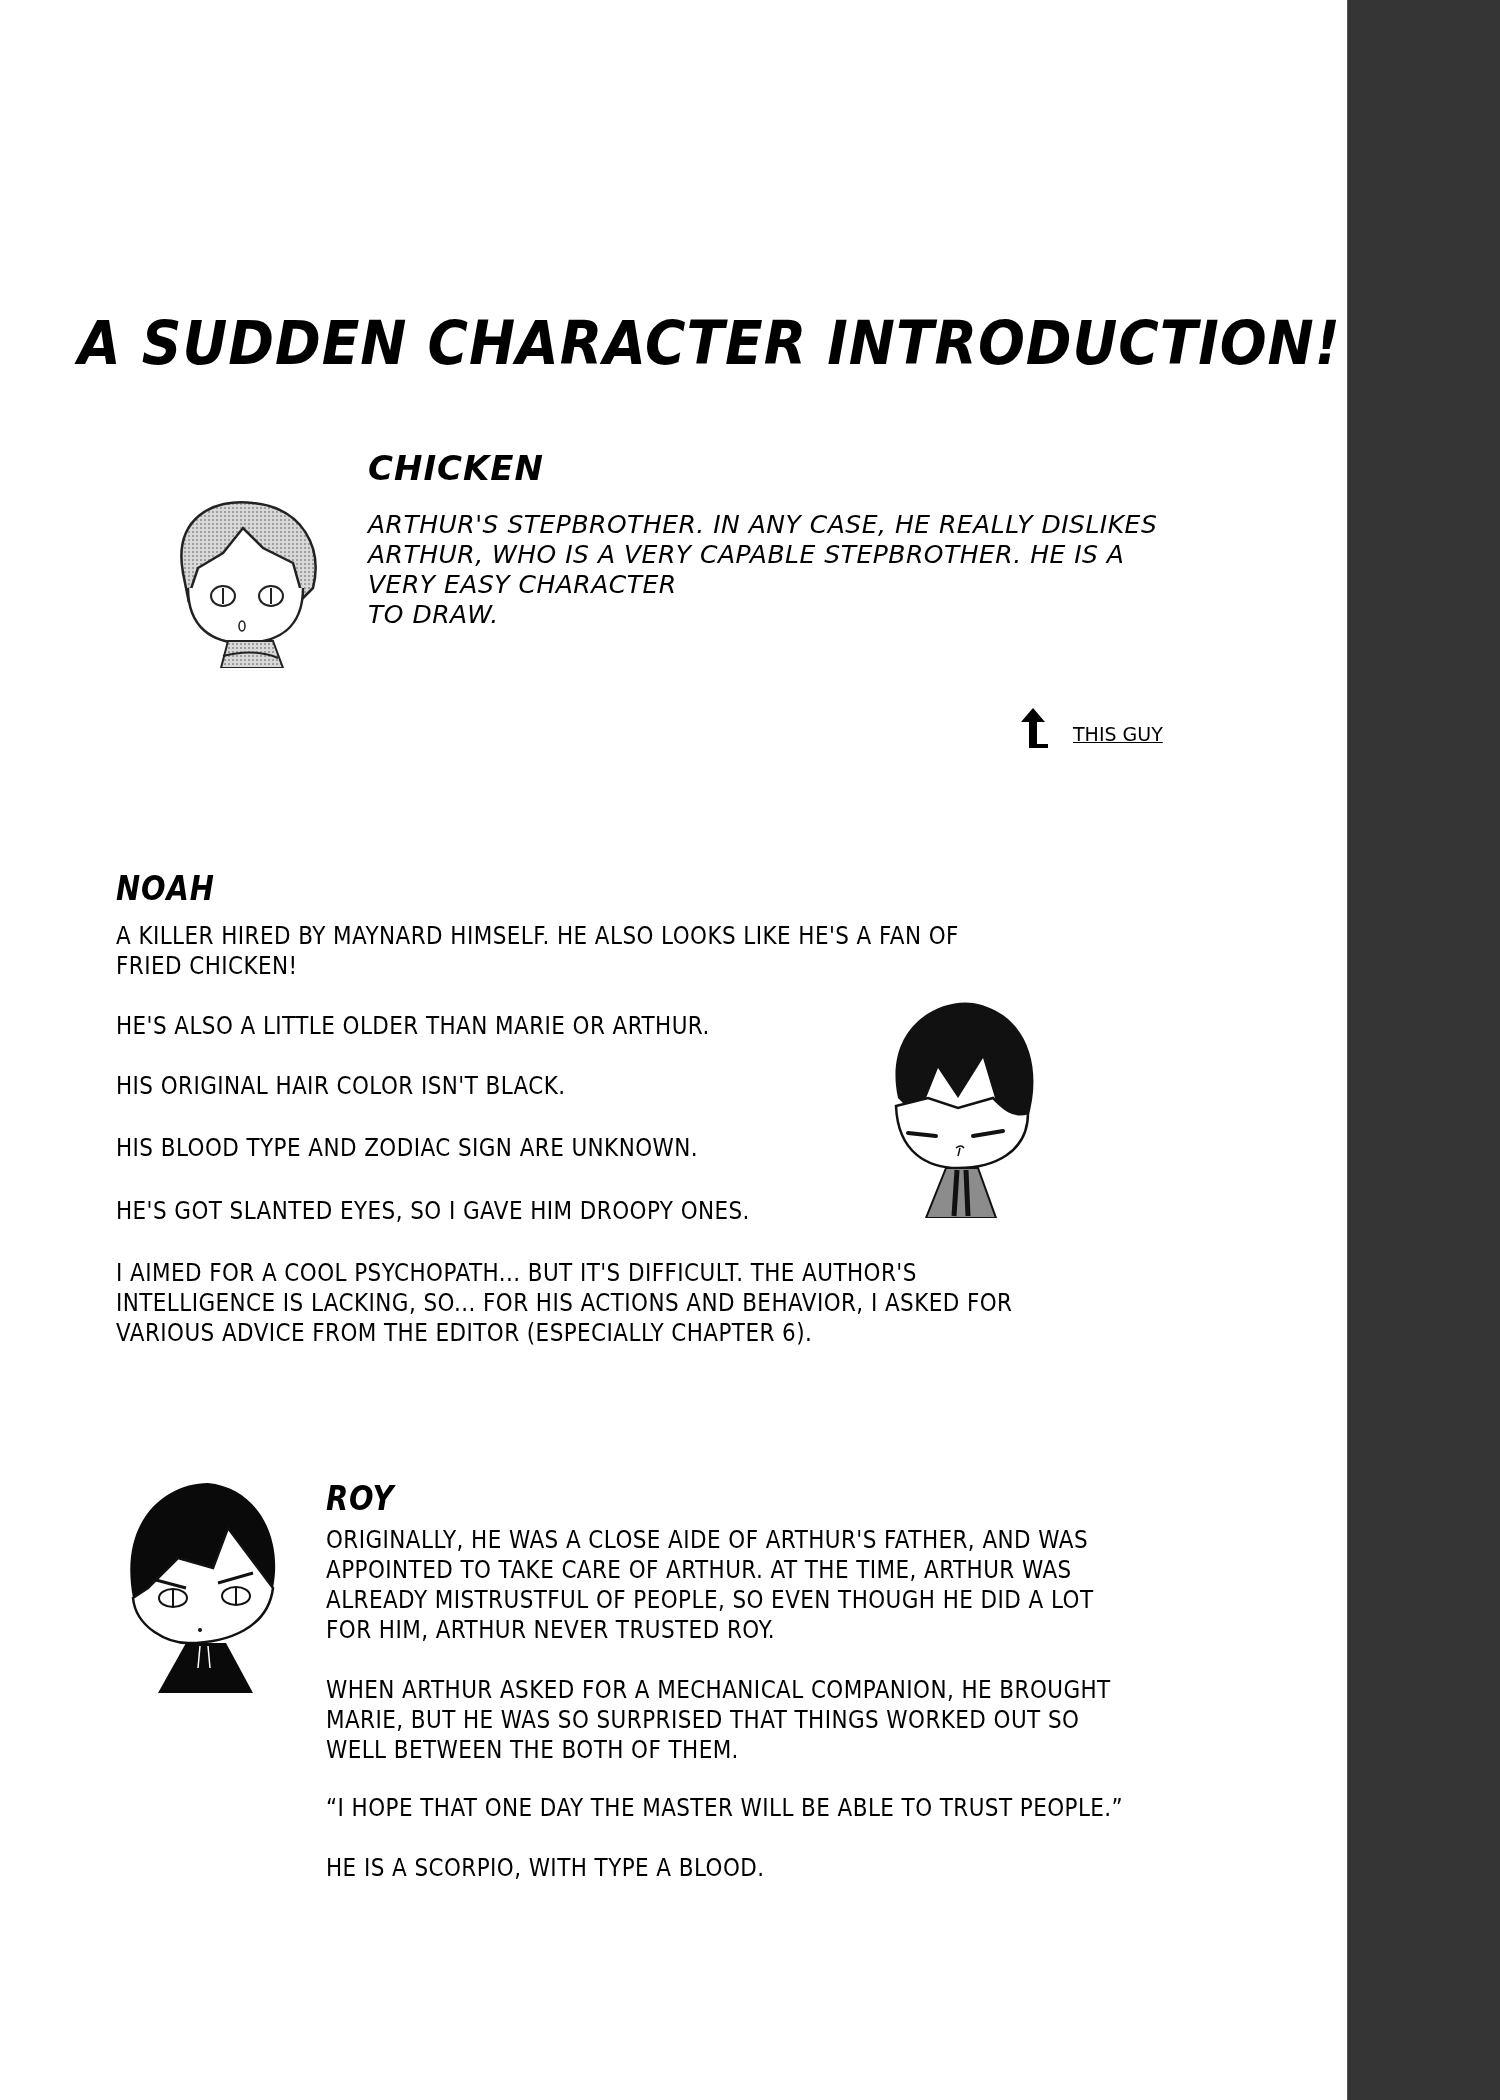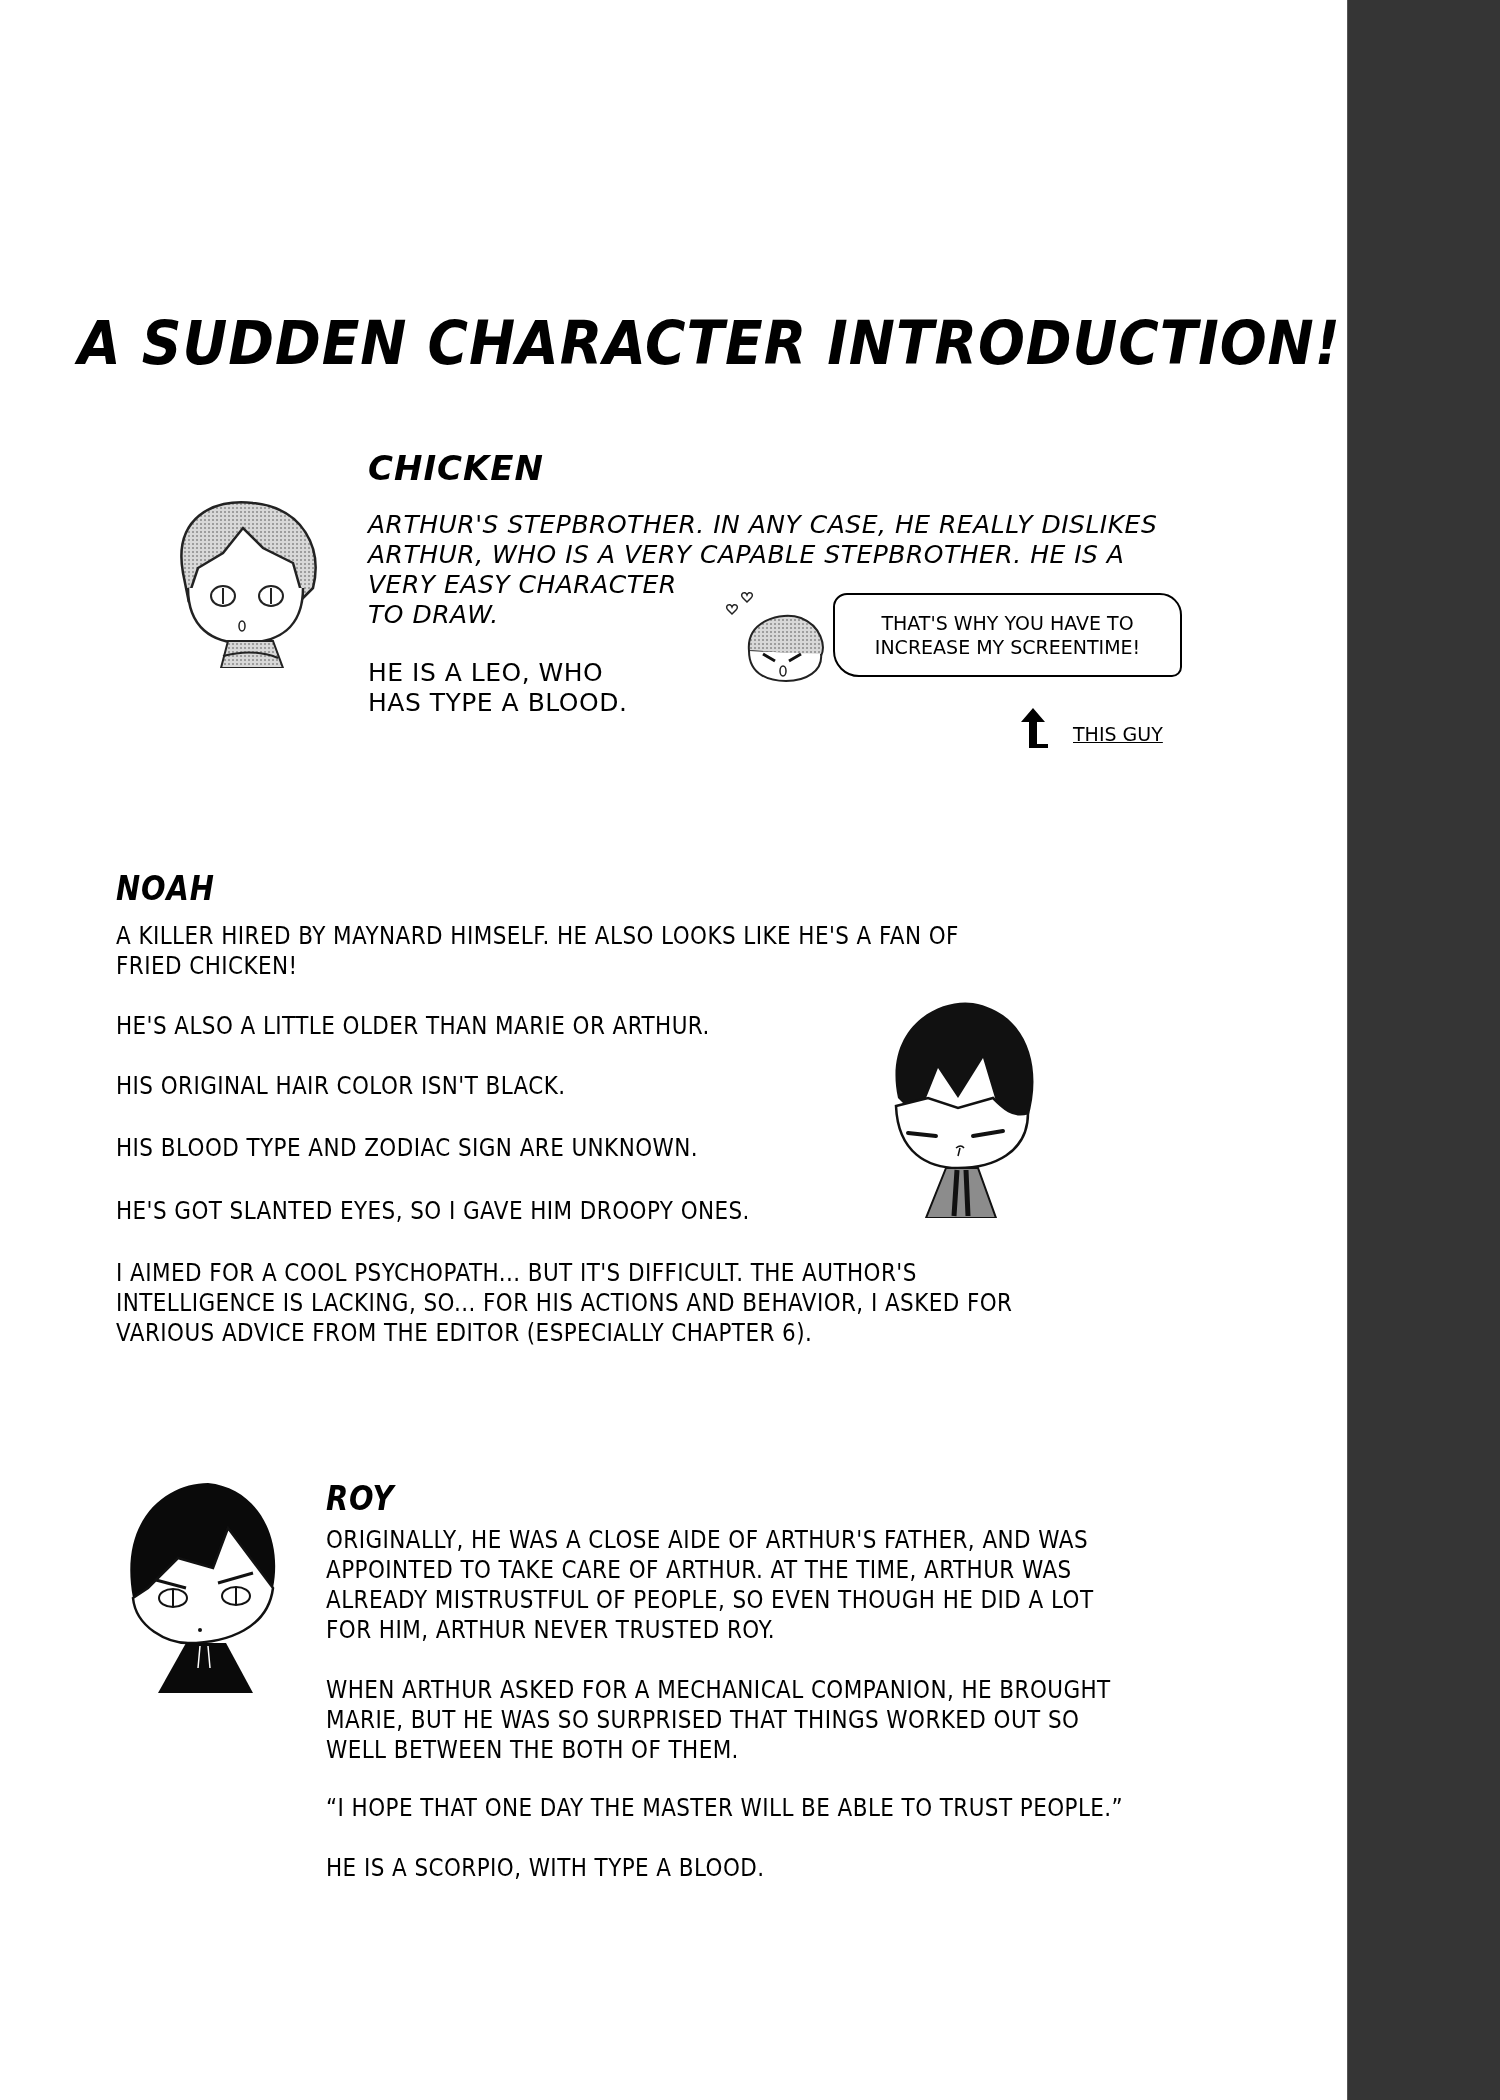--- a/index.html
+++ b/index.html
@@ -73,39 +73,21 @@
     <ellipse cx="99" cy="148" rx="3" ry="5" fill="none" stroke="#222" stroke-width="1.5"></ellipse>
     <path d="M85 163 L78 190 L140 190 L130 163 Z" fill="url(#dots)" stroke="#222" stroke-width="2"></path>
     <path d="M80 178 Q110 170 135 180" fill="none" stroke="#222" stroke-width="2"></path>
   </svg>
 
   <div class="name m-name">CHICKEN</div>
   <div class="para m-p1">ARTHUR'S STEPBROTHER. IN ANY CASE, HE REALLY DISLIKES
 ARTHUR, WHO IS A VERY CAPABLE STEPBROTHER. HE IS A
 VERY EASY CHARACTER
 TO DRAW.</div>
-  <div class="para m-p2">HE IS A LEO, WHO
-HAS TYPE A BLOOD.</div>
 
-  <div class="bubble-wrap">
-    <svg style="position:absolute;left:0;top:0" width="40" height="30" viewBox="0 0 40 30">
-      <path d="M5 22 c-4 -4 2 -8 4 -3 c2 -5 8 -1 4 3 l-4 4 z" fill="none" stroke="#222" stroke-width="1.5"></path>
-      <path d="M20 10 c-4 -4 2 -8 4 -3 c2 -5 8 -1 4 3 l-4 4 z" fill="none" stroke="#222" stroke-width="1.5"></path>
-    </svg>
-    <svg style="position:absolute;left:18px;top:18px" width="90" height="80" viewBox="0 0 90 80">
-      <path d="M8 45 C5 15 40 5 60 12 C80 20 85 40 80 50 Z" fill="url(#dots)" stroke="#222" stroke-width="2"></path>
-      <path d="M8 45 C8 70 30 75 45 75 C65 75 82 65 80 48" fill="#fff" stroke="#222" stroke-width="2"></path>
-      <path d="M22 48 L34 55 M60 48 L48 55" stroke="#111" stroke-width="3"></path>
-      <ellipse cx="42" cy="65" rx="3" ry="5" fill="none" stroke="#222" stroke-width="1.5"></ellipse>
-    </svg>
-    <div class="bubble">
-      <div class="bubble-text">THAT'S WHY YOU HAVE TO
-INCREASE MY SCREENTIME!</div>
-    </div>
-  </div>
 
   <svg class="this-guy-arrow" viewBox="0 0 30 40">
     <polygon points="15,0 27,14 19,14 19,36 46,36 46,40 11,40 11,14 3,14" fill="#000"></polygon>
   </svg>
   <div class="this-guy">THIS GUY</div>
 
   <div class="name n-name">NOAH</div>
   <div class="para cond n-p" style="top:913px">A KILLER HIRED BY MAYNARD HIMSELF. HE ALSO LOOKS LIKE HE'S A FAN OF
 FRIED CHICKEN!</div>
   <div class="para cond n-p" style="top:1003px">HE'S ALSO A LITTLE OLDER THAN MARIE OR ARTHUR.</div>

